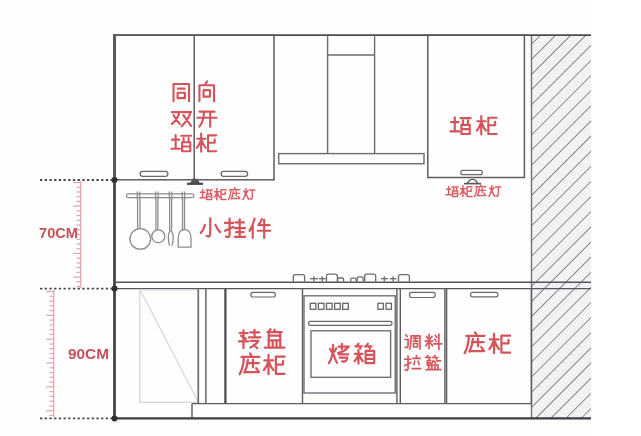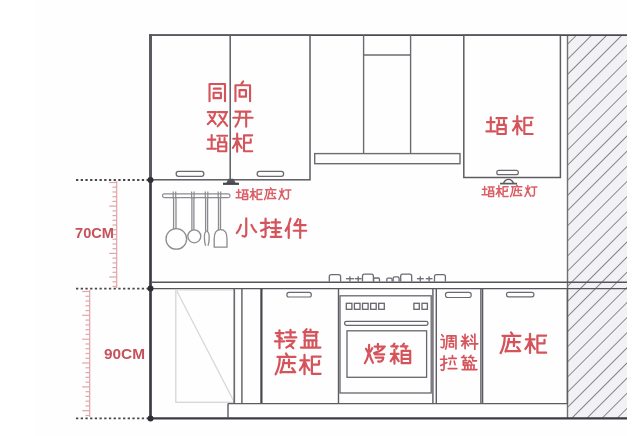--- a/index.html
+++ b/index.html
@@ -1,16 +1,16 @@
 <!DOCTYPE html>
 <html><head>
 <meta charset="utf-8">
 <style>
 html,body{margin:0;padding:0;background:#ffffff;font-family:"Liberation Sans",sans-serif;}
-#stage{position:relative;width:591px;height:436px;background:#fefefe;overflow:hidden;margin-left:36px;}
+#stage{position:relative;width:591px;height:436px;background:#fefefe;overflow:hidden;}
 </style>
 </head>
 <body>
 <div id="stage">
 <svg width="641" height="436" viewBox="0 0 641 436">
 <defs>
 <pattern id="hp" width="10.7" height="10.7" patternUnits="userSpaceOnUse" patternTransform="rotate(45 0 0)">
 <rect width="10.7" height="10.7" fill="#f2f2f4"></rect>
 <line x1="0" y1="0" x2="0" y2="10.7" stroke="#82828a" stroke-width="1.9"></line>
 </pattern>

